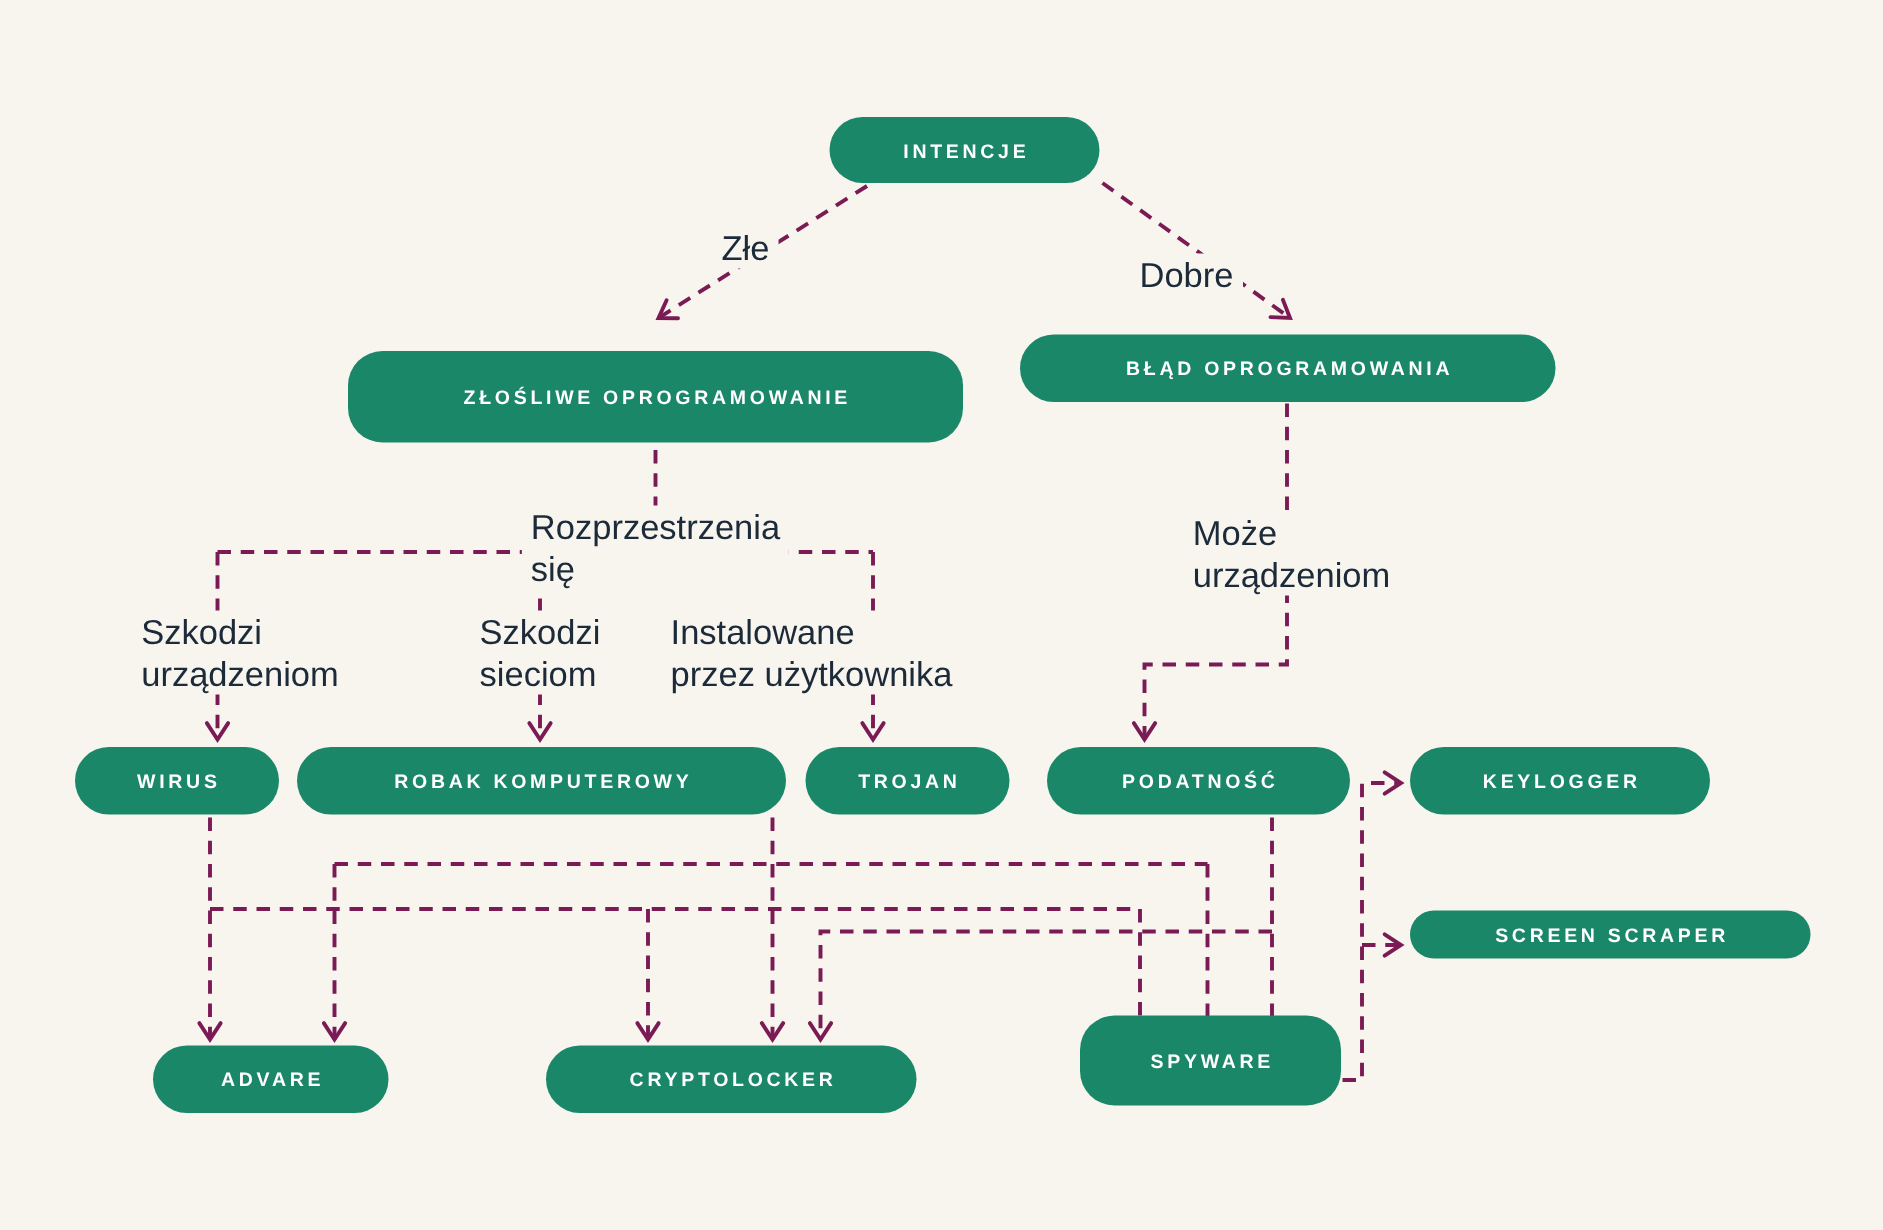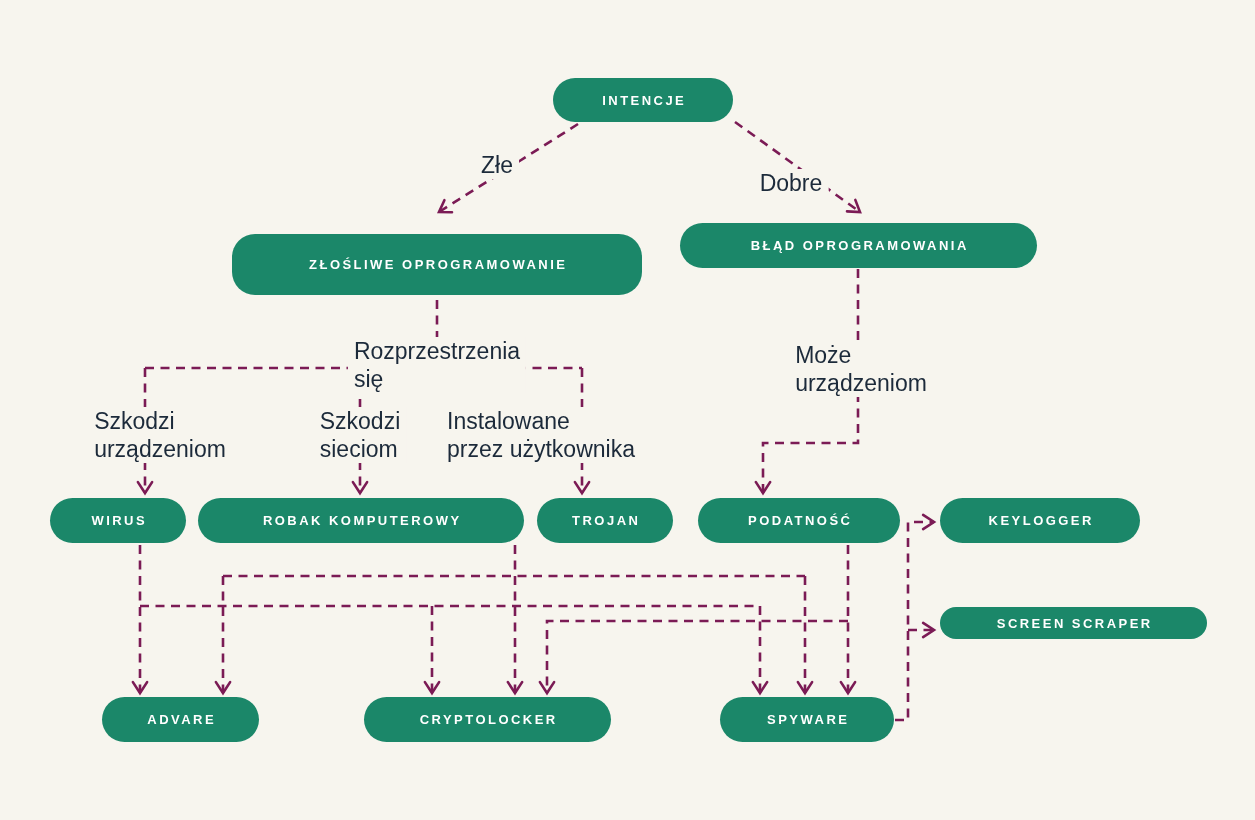--- a/index.html
+++ b/index.html
@@ -82,15 +82,15 @@
       <div class="pill" style="left: 232px; top: 234px; width: 410px; height: 61px;">ZŁOŚLIWE OPROGRAMOWANIE</div>
       <div class="pill" style="left: 680px; top: 223px; width: 357px; height: 45px;">BŁĄD OPROGRAMOWANIA</div>
       <div class="pill" style="left: 50px; top: 498px; width: 136px; height: 45px;">WIRUS</div>
       <div class="pill" style="left: 198px; top: 498px; width: 326px; height: 45px;">ROBAK KOMPUTEROWY</div>
       <div class="pill" style="left: 537px; top: 498px; width: 136px; height: 45px;">TROJAN</div>
       <div class="pill" style="left: 698px; top: 498px; width: 202px; height: 45px;">PODATNOŚĆ</div>
       <div class="pill" style="left: 940px; top: 498px; width: 200px; height: 45px;">KEYLOGGER</div>
       <div class="pill" style="left: 940px; top: 607px; width: 267px; height: 32px;">SCREEN SCRAPER</div>
       <div class="pill" style="left: 102px; top: 697px; width: 157px; height: 45px;">ADVARE</div>
       <div class="pill" style="left: 364px; top: 697px; width: 247px; height: 45px;">CRYPTOLOCKER</div>
-      <div class="pill" style="left: 720px; top: 697px; width: 174px; height: 45px;">SPYWARE</div>
+      <div class="pill" style="left: 720px; top: 677px; width: 174px; height: 60px;">SPYWARE</div>
     </div>
 </div>
 
 </body></html>

